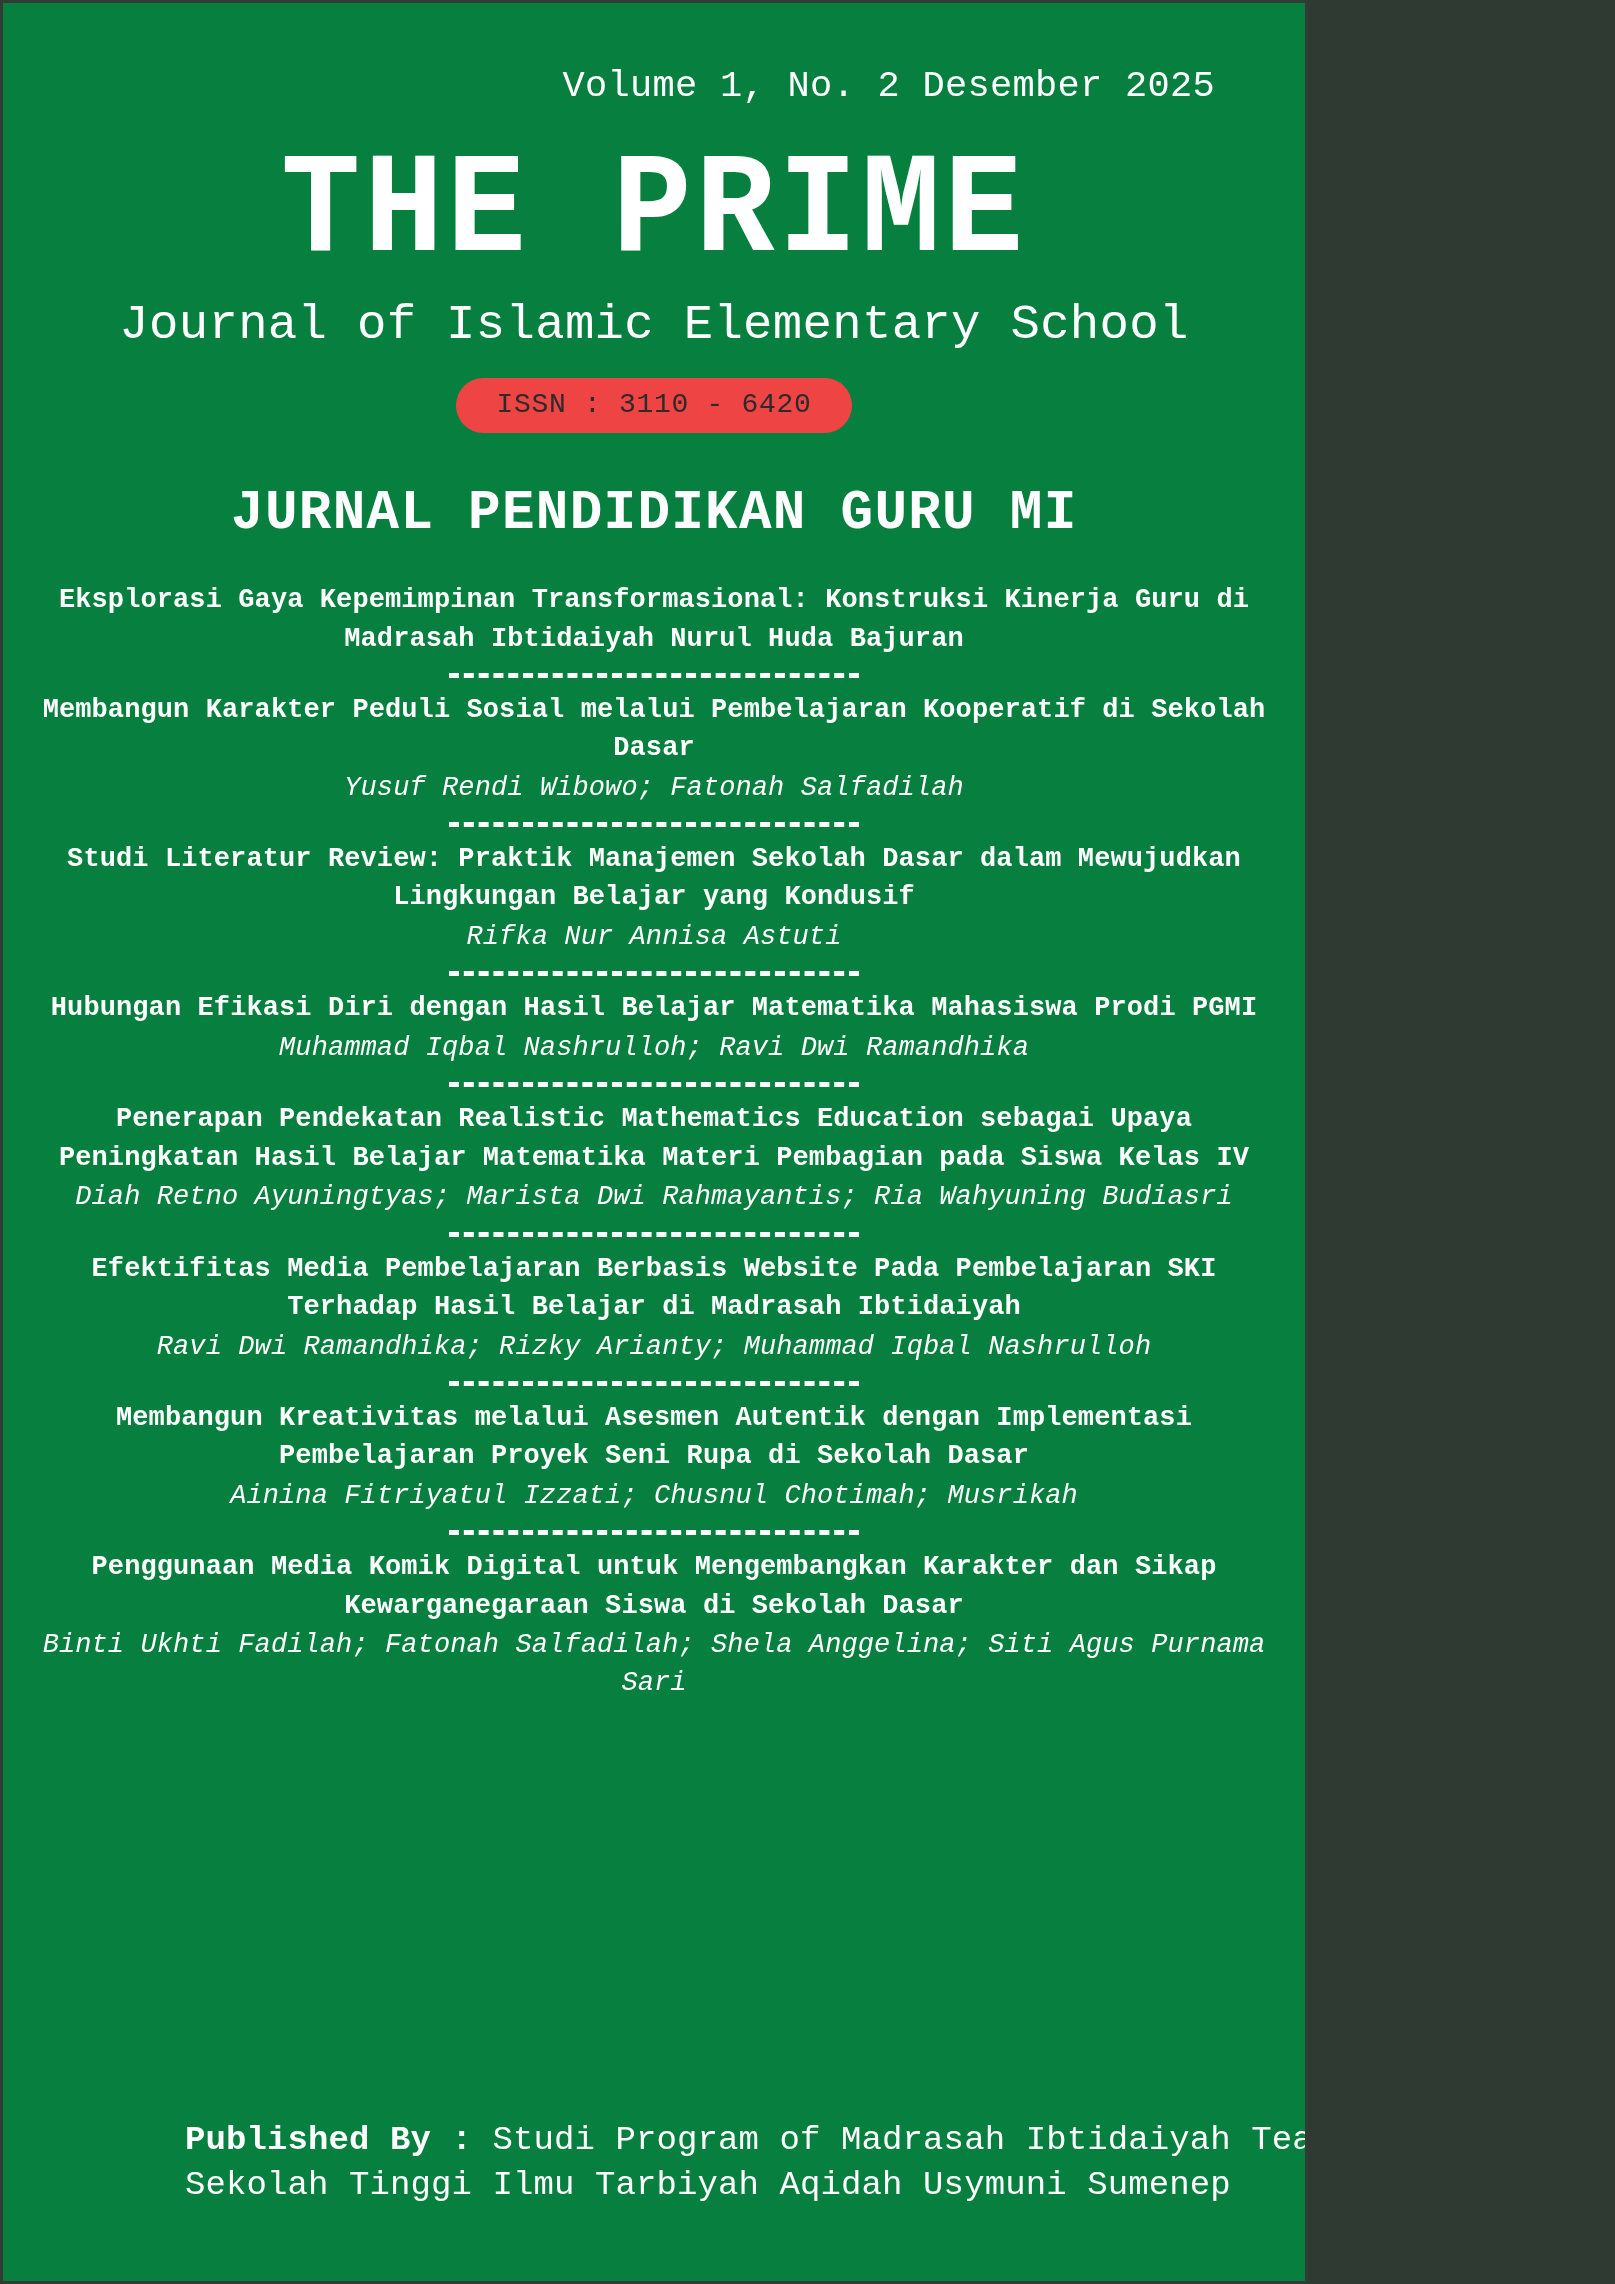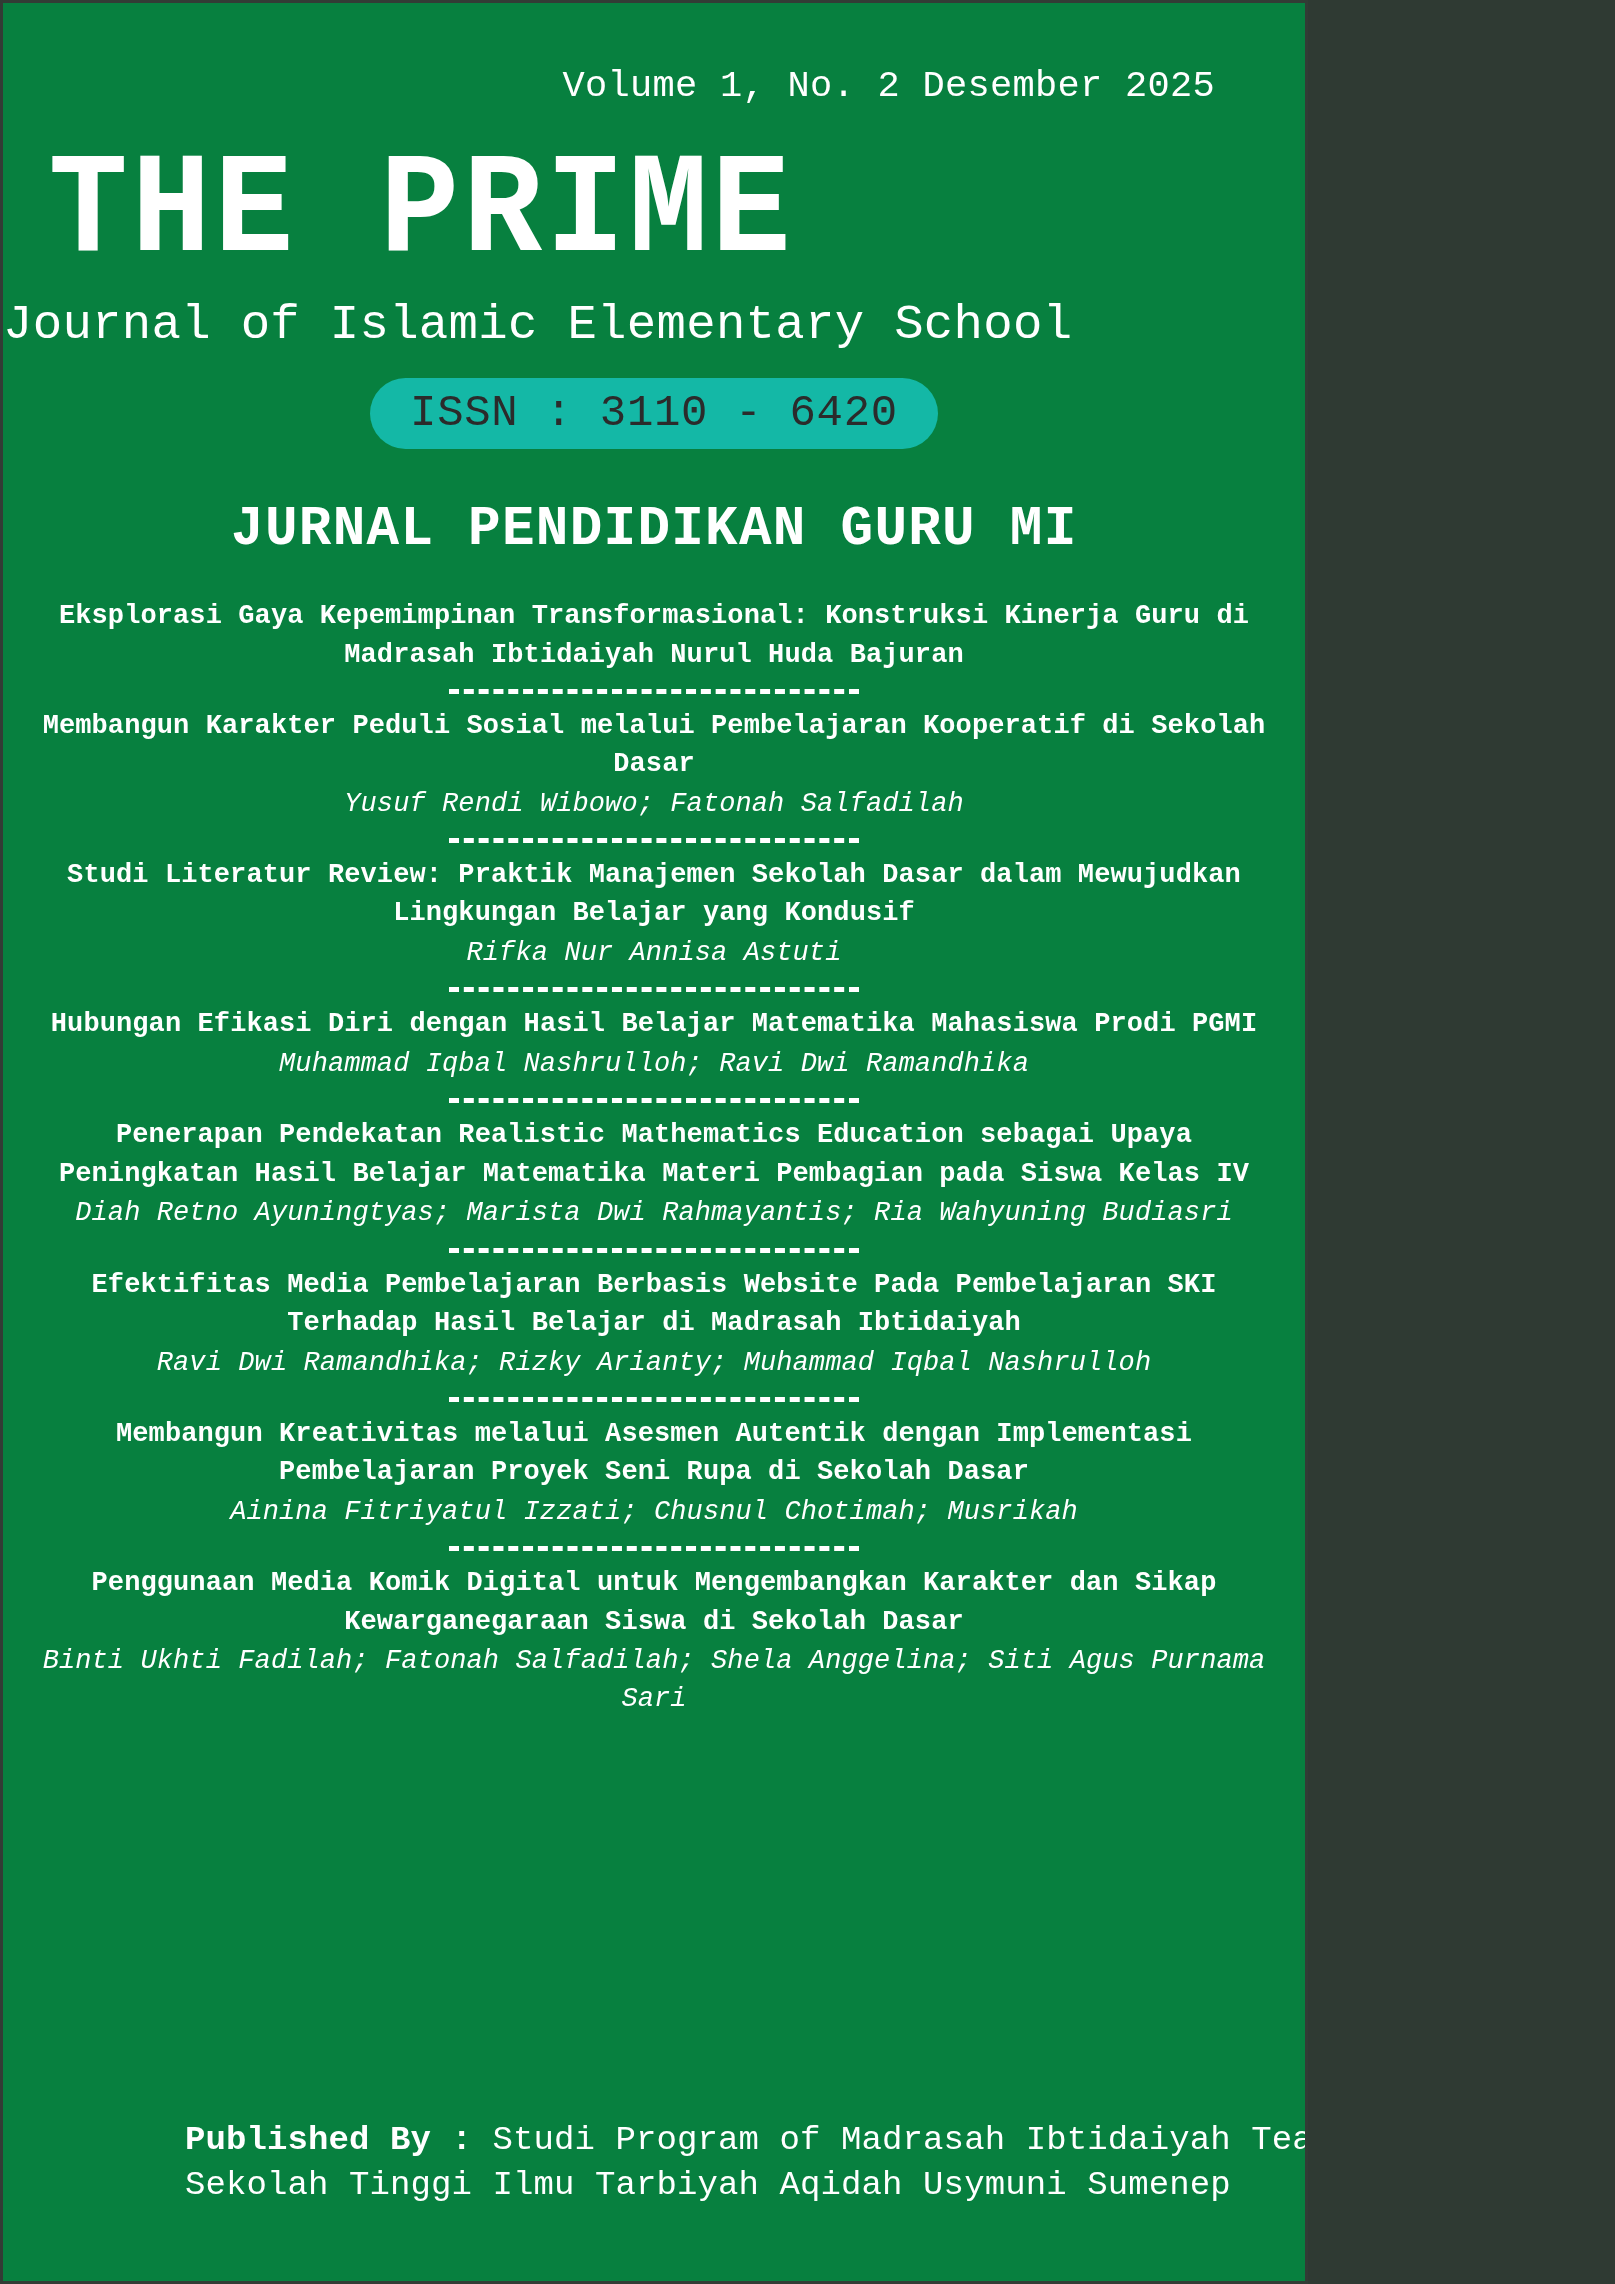--- a/index.html
+++ b/index.html
@@ -36,21 +36,21 @@
     margin-top: 62px;
     font-size: 37px;
     font-weight: 400;
     letter-spacing: 0.3px;
     white-space: nowrap;
   }
 
   
   .masthead {
     margin-top: 40px;
-    text-align: left;
+    text-align: center;
     width: 100%;
   }
   .journal-title {
     font-size: 142px;
     font-weight: 700;
     line-height: 0.93;
     letter-spacing: 3.9px;
     transform: scaleX(0.93);
     white-space: nowrap;
   }
@@ -64,25 +64,25 @@
   }
 
   
   .issn-wrap {
     margin-top: 27px;
     display: flex;
     justify-content: center;
     width: 100%;
   }
   .issn-pill {
-    background: #14b8a6;
+    background: #ef4444;
     color: #2b2b2b;
     border-radius: 650px;
     padding: 12.4px 40px 14.3px 40px;
-    font-size: 44px;
+    font-size: 28px;
     font-weight: 400;
     letter-spacing: 0.7px;
     line-height: 1;
     white-space: nowrap;
   }
 
   
   .section-heading {
     margin-top: 48px;
     font-size: 56px;

